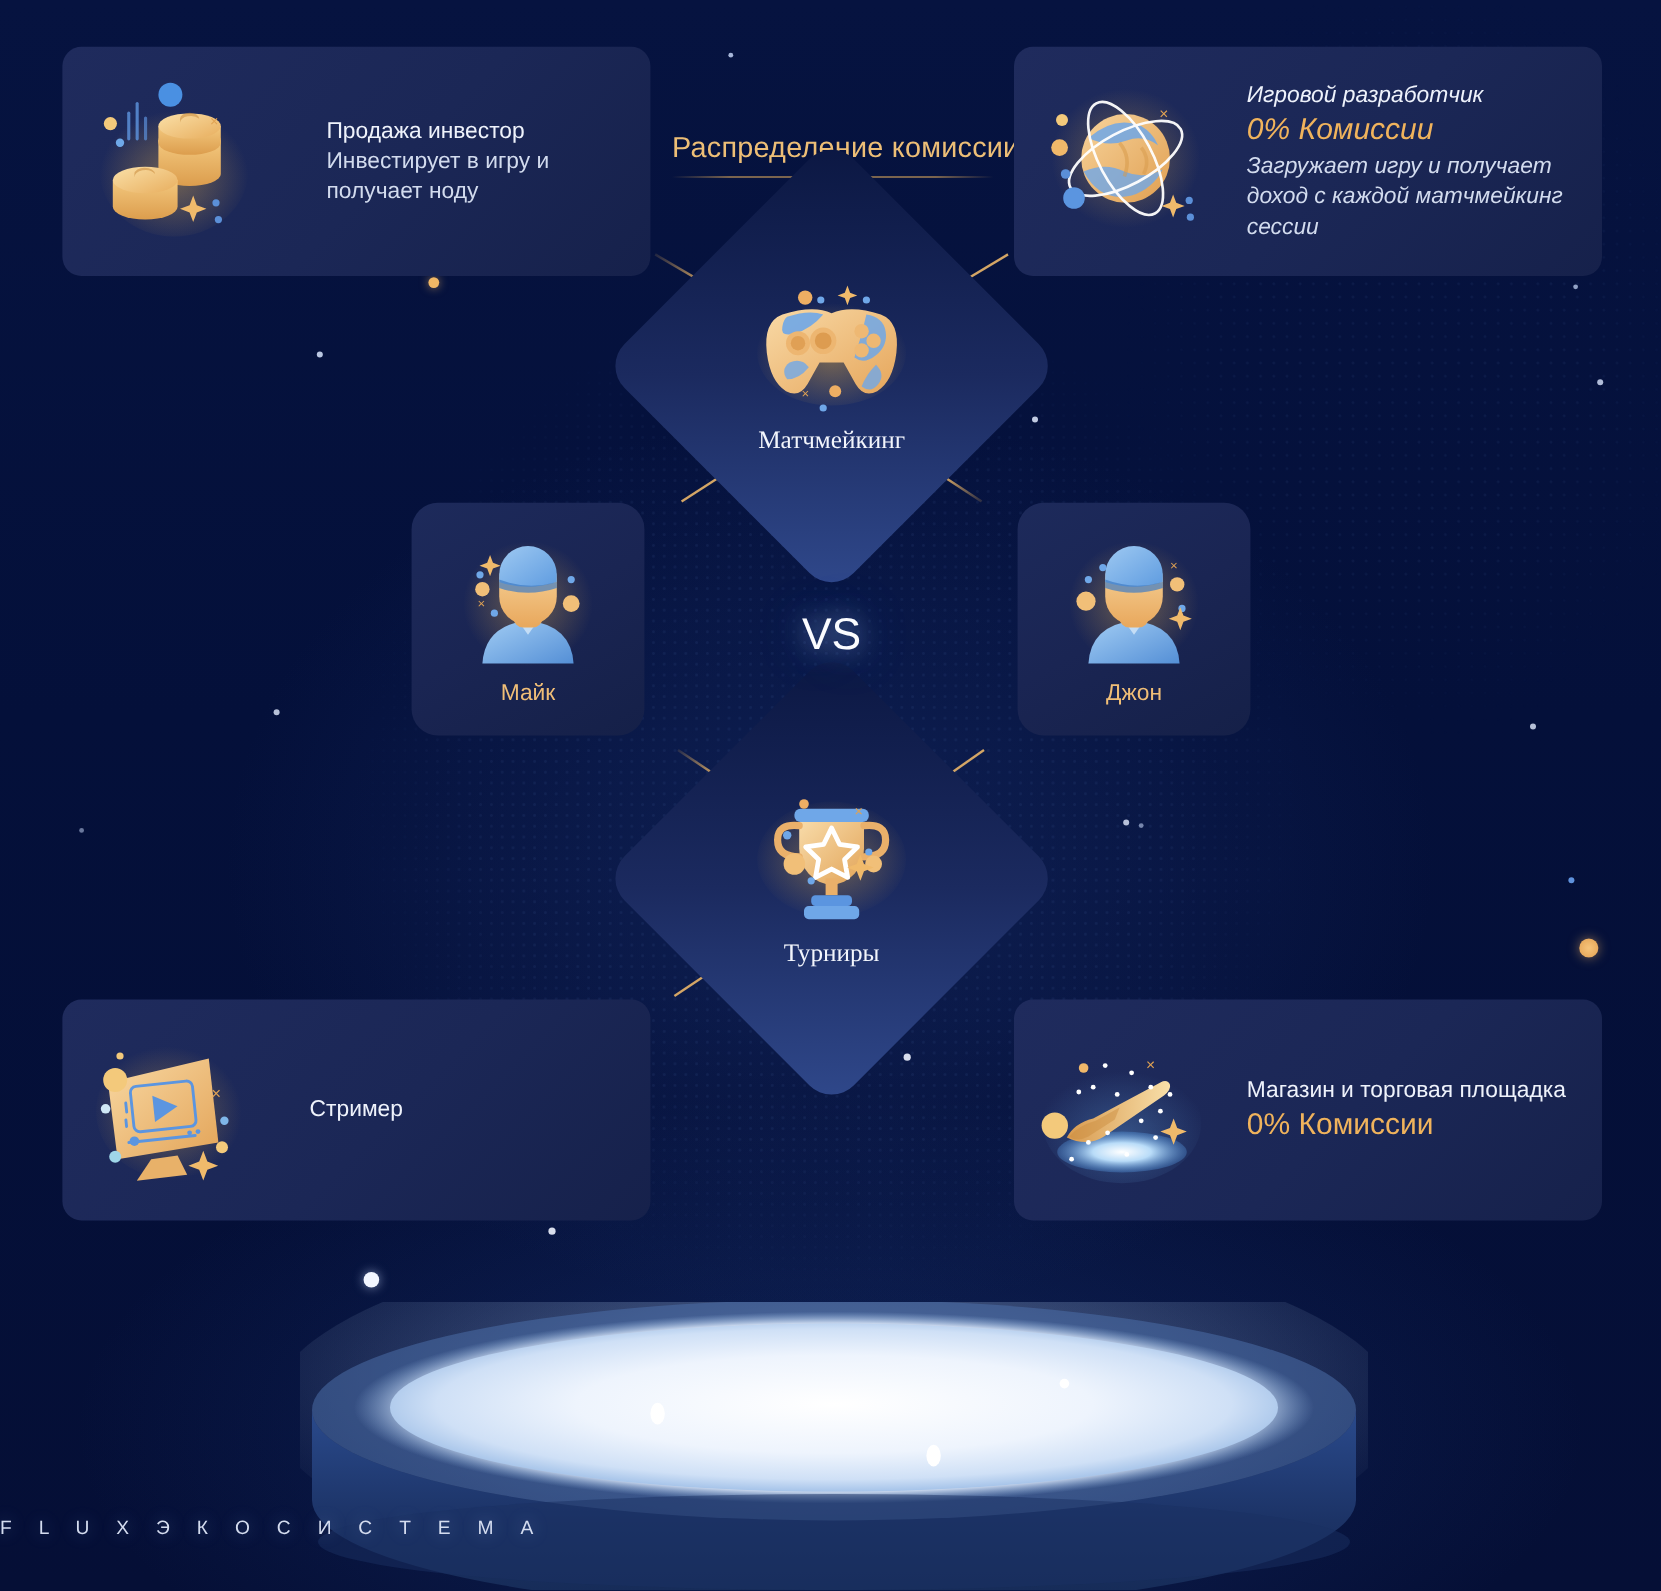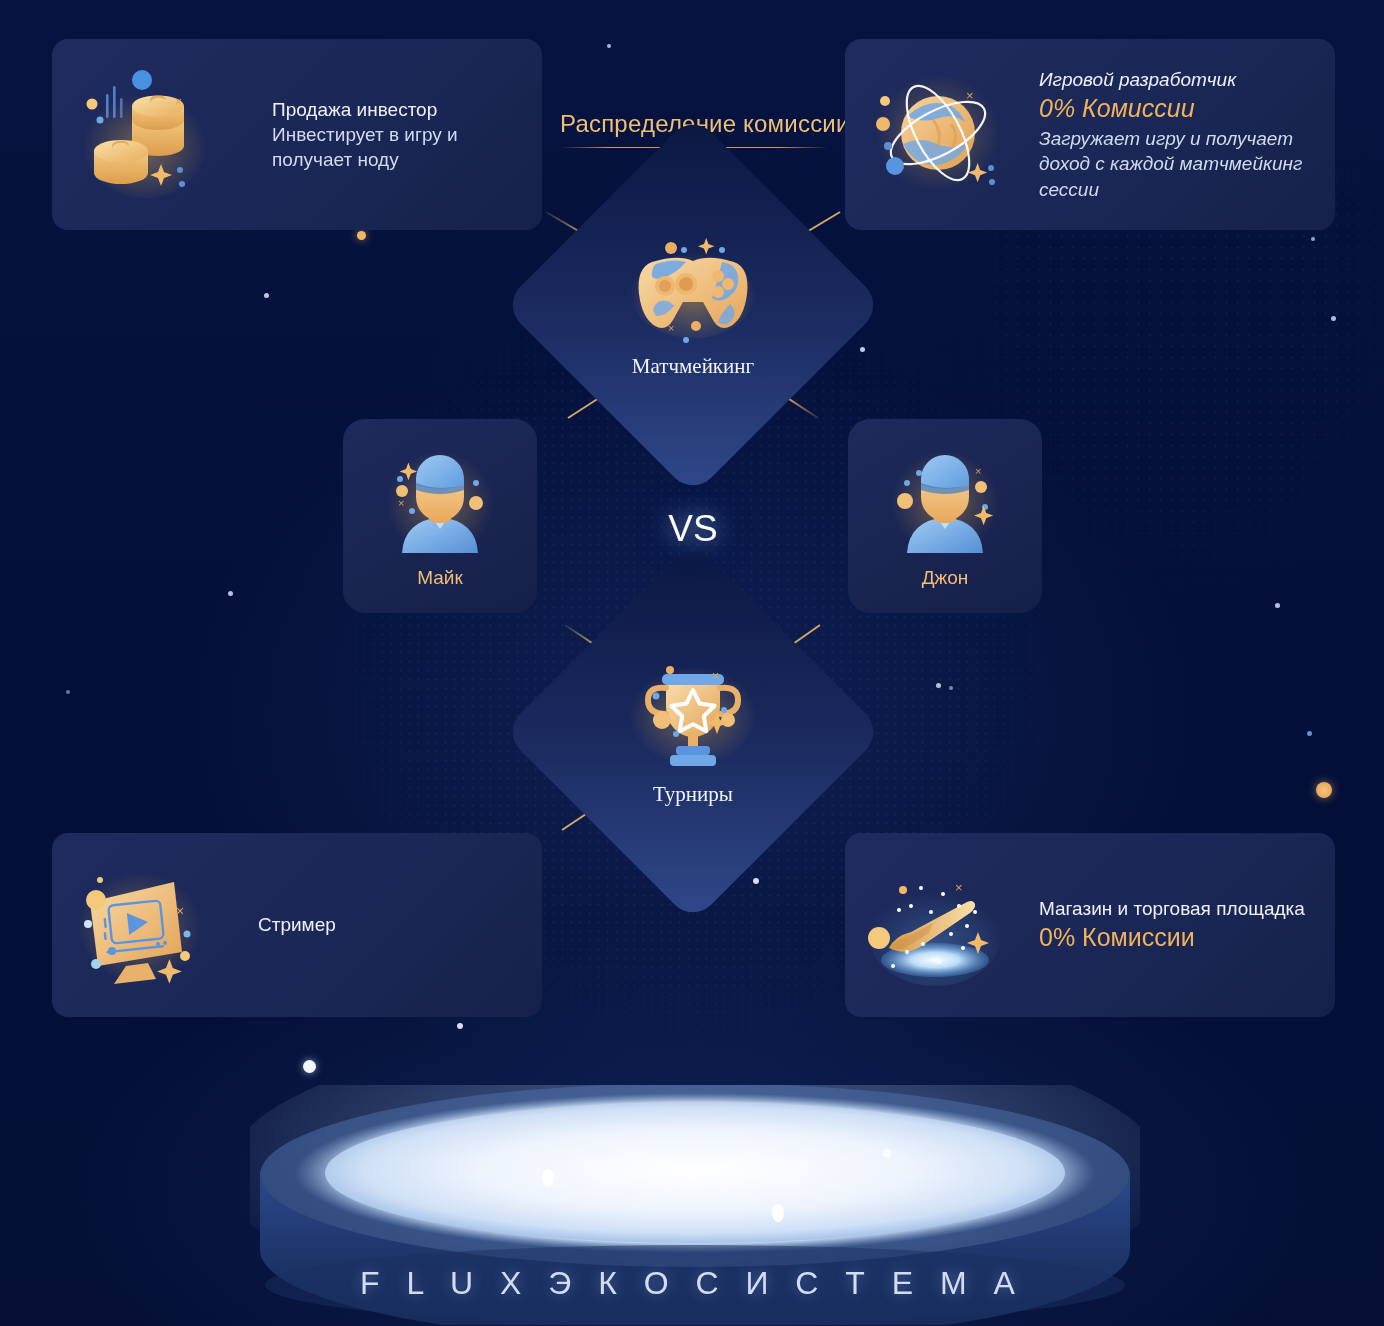--- a/index.html
+++ b/index.html
@@ -120,22 +120,22 @@
     position:absolute; left:648px; top:508px; width:90px;
     text-align:center;
     font-size:37px; color:#fbfcff;
     text-shadow:0 0 22px rgba(170,200,255,.75), 0 0 46px rgba(110,160,255,.45);
   }
 
   
   #platform { position:absolute; left:250px; top:1085px; width:890px; height:240px; }
   #eco-label {
     position:absolute; left:0; right:0; top:1265px;
-    text-align:center;
-    font-size:32px; letter-spacing:9px;
+    text-align:left;
+    font-size:16px; letter-spacing:9px;
     color:#d4dcef;
     text-shadow:0 0 14px rgba(150,185,255,.45);
   }
 </style>
 </head>
 <body>
 
 <div id="stage">
 
   <div class="halftone"></div>

